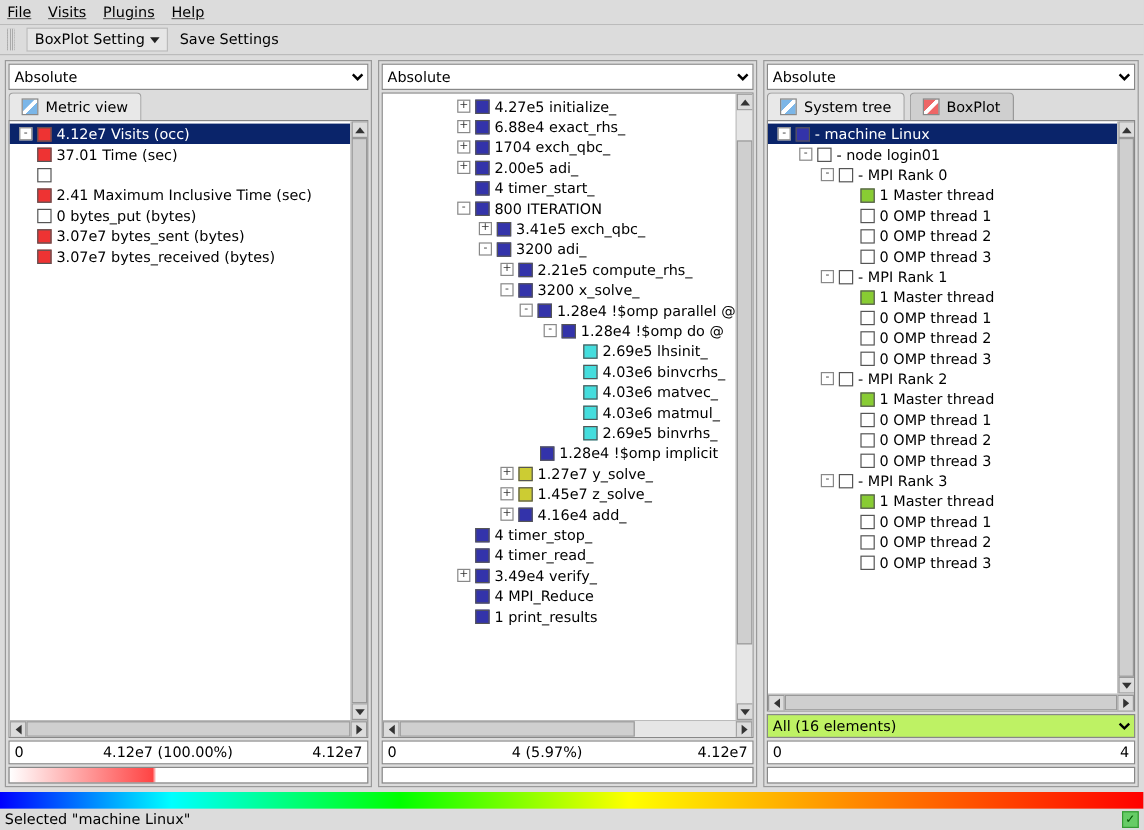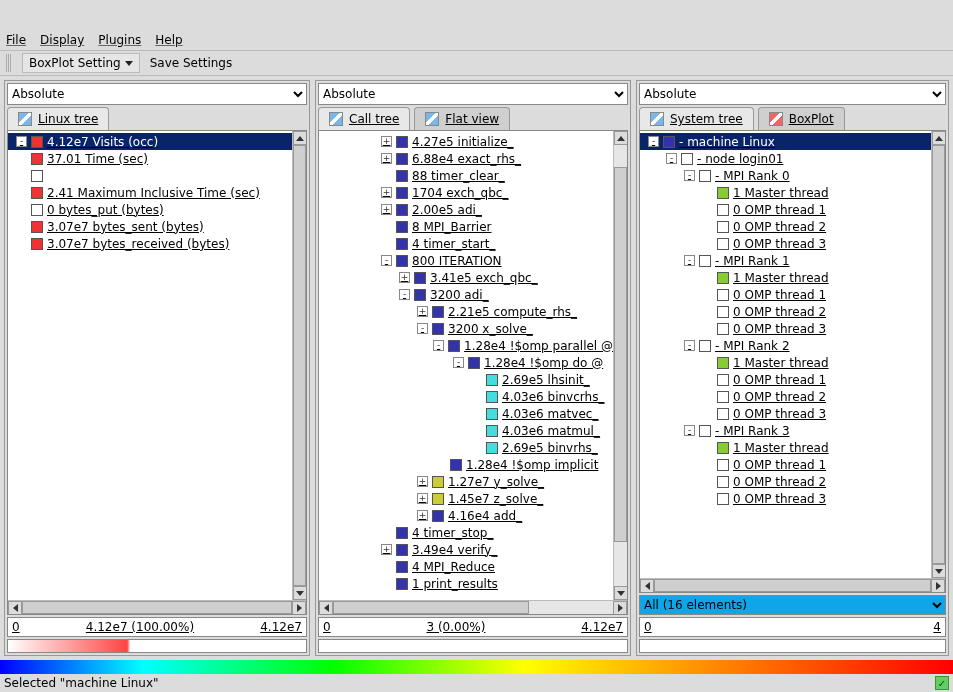--- a/index.html
+++ b/index.html
@@ -14,21 +14,21 @@
   display: flex;
   flex-direction: column;
 }
 .menubar {
   display: flex;
   gap: 14px;
   padding: 3px 6px;
   background: #dcdcdc;
   border-bottom: 1px solid #bbb;
 }
-.menubar span { text-decoration: underline; text-decoration-color: #666; margin-top: 30px; }
+.menubar span { text-decoration: underline; text-decoration-color: #666; }
 .menubar .mi { cursor: default; }
 .toolbar {
   display: flex;
   align-items: center;
   gap: 10px;
   padding: 2px 6px;
   background: #dcdcdc;
   border-bottom: 1px solid #bbb;
 }
 .grip {
@@ -43,21 +43,20 @@
 .arrow-down {
   width: 0; height: 0; border-left: 4px solid transparent;
   border-right: 4px solid transparent; border-top: 5px solid #222;
 }
 .columns {
   display: flex;
   gap: 5px;
   padding: 4px;
   flex: 1;
   min-height: 0;
-  text-decoration: underline;
 }
 .col {
   display: flex;
   flex-direction: column;
   border: 1px solid #999;
   background: #dcdcdc;
   min-width: 0;
 }
 .col.c1 { flex: 0 0 306px; }
 .col.c2 { flex: 0 0 316px; }
@@ -180,21 +179,21 @@
 .footer-grad {
   height: 14px;
   margin: 2px 2px 2px 2px;
   border: 1px solid #888;
   background: linear-gradient(90deg,#fff 0%,#f44 40%,#fff 41%,#fff 100%);
 }
 .footer-grad.g2 { background: linear-gradient(90deg,#fff,#fff); }
 .combo-row {
   margin: 0 2px 2px 2px;
 }
-.combo-row select { width: 100%; font: inherit; border:1px solid #888; height:20px; background:#0ea5e9;}
+.combo-row select { width: 100%; font: inherit; border:1px solid #888; height:20px; background:#bef264;}
 .spectrum {
   height: 14px;
   background: linear-gradient(90deg,#00f,#0ff 15%,#0f0 35%,#ff0 55%,#f80 75%,#f00 100%);
 }
 .statusbar {
   display: flex;
   justify-content: space-between;
   align-items: center;
   padding: 2px 4px;
   background: #dcdcdc;
@@ -204,21 +203,21 @@
   background: #6c6; border: 1px solid #393;
   display: flex; align-items: center; justify-content: center;
   color: #050; font-size: 10px;
 }
 </style>
 </head>
 <body>
 
 <div class="menubar">
   <span class="mi">File</span>
-  <span class="mi">Display</span>
+  <span class="mi">Visits</span>
   <span class="mi">Plugins</span>
   <span class="mi">Help</span>
 </div>
 
 <div class="toolbar">
   <div class="grip"></div>
   <div class="tb-btn">
     <span>BoxPlot Setting</span>
     <span class="arrow-down"></span>
   </div>
@@ -229,21 +228,21 @@
 
   <div class="col c1">
     <div class="select-row">
       <select>
         <option>Absolute</option>
       </select>
     </div>
     <div class="tabs">
       <div class="tab active">
         <div class="tab-icon"></div>
-        <span>Linux tree</span>
+        <span>Metric view</span>
       </div>
     </div>
     <div class="tree-wrap">
       <div class="tree-container">
         <div class="tree-body" id="tree1">
             <div class="tree-row selected">
               <span class="ind" style="width: 0px;"></span>
               <span class="exp">-</span>
               <span class="cbox" style="background: rgb(238, 51, 51);"></span>
               <span>4.12e7 Visits (occ)</span>
@@ -315,68 +314,46 @@
     </div>
     <div class="footer-grad"></div>
   </div>
 
   <div class="col c2">
     <div class="select-row">
       <select>
         <option>Absolute</option>
       </select>
     </div>
-    <div class="tabs">
-      <div class="tab active">
-        <div class="tab-icon"></div>
-        <span>Call tree</span>
-      </div>
-      <div class="tab">
-        <div class="tab-icon"></div>
-        <span>Flat view</span>
-      </div>
-    </div>
     <div class="tree-wrap">
       <div class="tree-container">
         <div class="tree-body" id="tree2">
             <div class="tree-row">
               <span class="ind" style="width: 54px;"></span>
               <span class="exp">+</span>
               <span class="cbox" style="background: rgb(51, 51, 170);"></span>
               <span>4.27e5 initialize_</span>
             </div>
             <div class="tree-row">
               <span class="ind" style="width: 54px;"></span>
               <span class="exp">+</span>
               <span class="cbox" style="background: rgb(51, 51, 170);"></span>
               <span>6.88e4 exact_rhs_</span>
             </div>
             <div class="tree-row">
               <span class="ind" style="width: 54px;"></span>
-              <span class="exp hidden"></span>
-              <span class="cbox" style="background: rgb(51, 51, 170);"></span>
-              <span>88 timer_clear_</span>
-            </div>
-            <div class="tree-row">
-              <span class="ind" style="width: 54px;"></span>
               <span class="exp">+</span>
               <span class="cbox" style="background: rgb(51, 51, 170);"></span>
               <span>1704 exch_qbc_</span>
             </div>
             <div class="tree-row">
               <span class="ind" style="width: 54px;"></span>
               <span class="exp">+</span>
               <span class="cbox" style="background: rgb(51, 51, 170);"></span>
               <span>2.00e5 adi_</span>
-            </div>
-            <div class="tree-row">
-              <span class="ind" style="width: 54px;"></span>
-              <span class="exp hidden"></span>
-              <span class="cbox" style="background: rgb(51, 51, 170);"></span>
-              <span>8 MPI_Barrier</span>
             </div>
             <div class="tree-row">
               <span class="ind" style="width: 54px;"></span>
               <span class="exp hidden"></span>
               <span class="cbox" style="background: rgb(51, 51, 170);"></span>
               <span>4 timer_start_</span>
             </div>
             <div class="tree-row">
               <span class="ind" style="width: 54px;"></span>
               <span class="exp">-</span>
@@ -471,20 +448,26 @@
               <span class="ind" style="width: 90px;"></span>
               <span class="exp">+</span>
               <span class="cbox" style="background: rgb(51, 51, 170);"></span>
               <span>4.16e4 add_</span>
             </div>
             <div class="tree-row">
               <span class="ind" style="width: 54px;"></span>
               <span class="exp hidden"></span>
               <span class="cbox" style="background: rgb(51, 51, 170);"></span>
               <span>4 timer_stop_</span>
+            </div>
+            <div class="tree-row">
+              <span class="ind" style="width: 54px;"></span>
+              <span class="exp hidden"></span>
+              <span class="cbox" style="background: rgb(51, 51, 170);"></span>
+              <span>4 timer_read_</span>
             </div>
             <div class="tree-row">
               <span class="ind" style="width: 54px;"></span>
               <span class="exp">+</span>
               <span class="cbox" style="background: rgb(51, 51, 170);"></span>
               <span>3.49e4 verify_</span>
             </div>
             <div class="tree-row">
               <span class="ind" style="width: 54px;"></span>
               <span class="exp hidden"></span>
@@ -517,21 +500,21 @@
         <div class="sb-track">
             <div class="sb-thumb" style="left:0;top:0;bottom:0;width:70%"></div>
           </div>
         <div class="sb-btn">
             <div class="arrow right"></div>
           </div>
       </div>
     </div>
     <div class="footer-range">
       <span>0</span>
-      <span>3 (0.00%)</span>
+      <span>4 (5.97%)</span>
       <span>4.12e7</span>
     </div>
     <div class="footer-grad g2"></div>
   </div>
 
   <div class="col c3">
     <div class="select-row">
       <select>
         <option>Absolute</option>
       </select>

